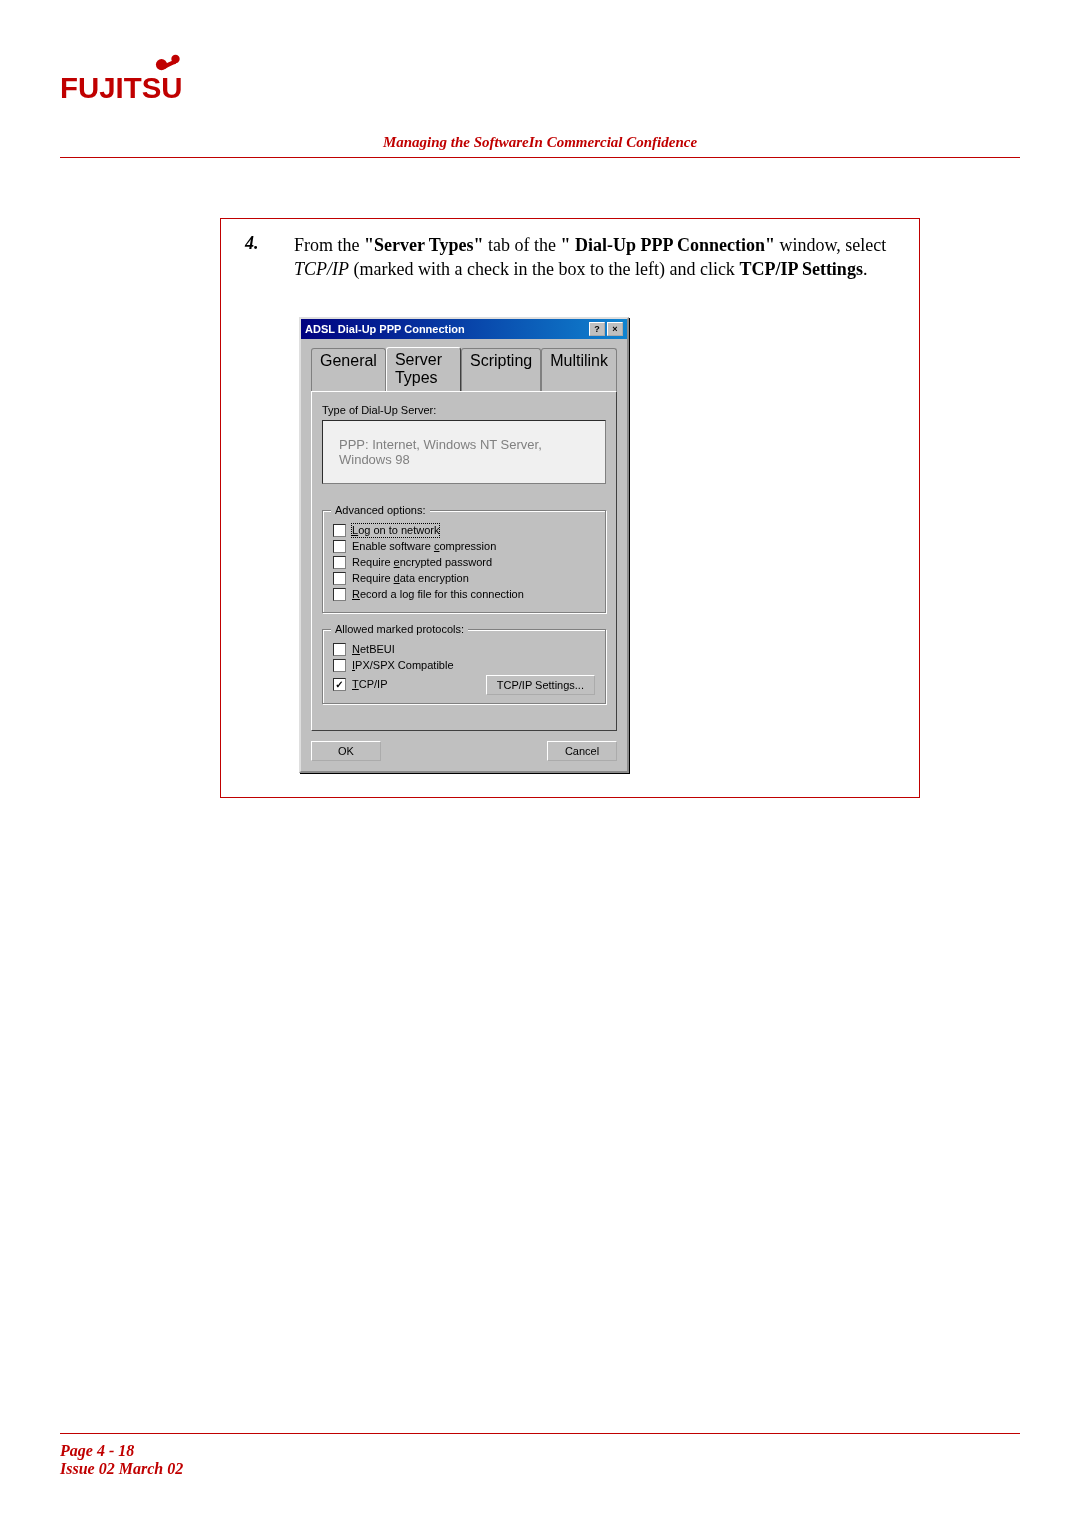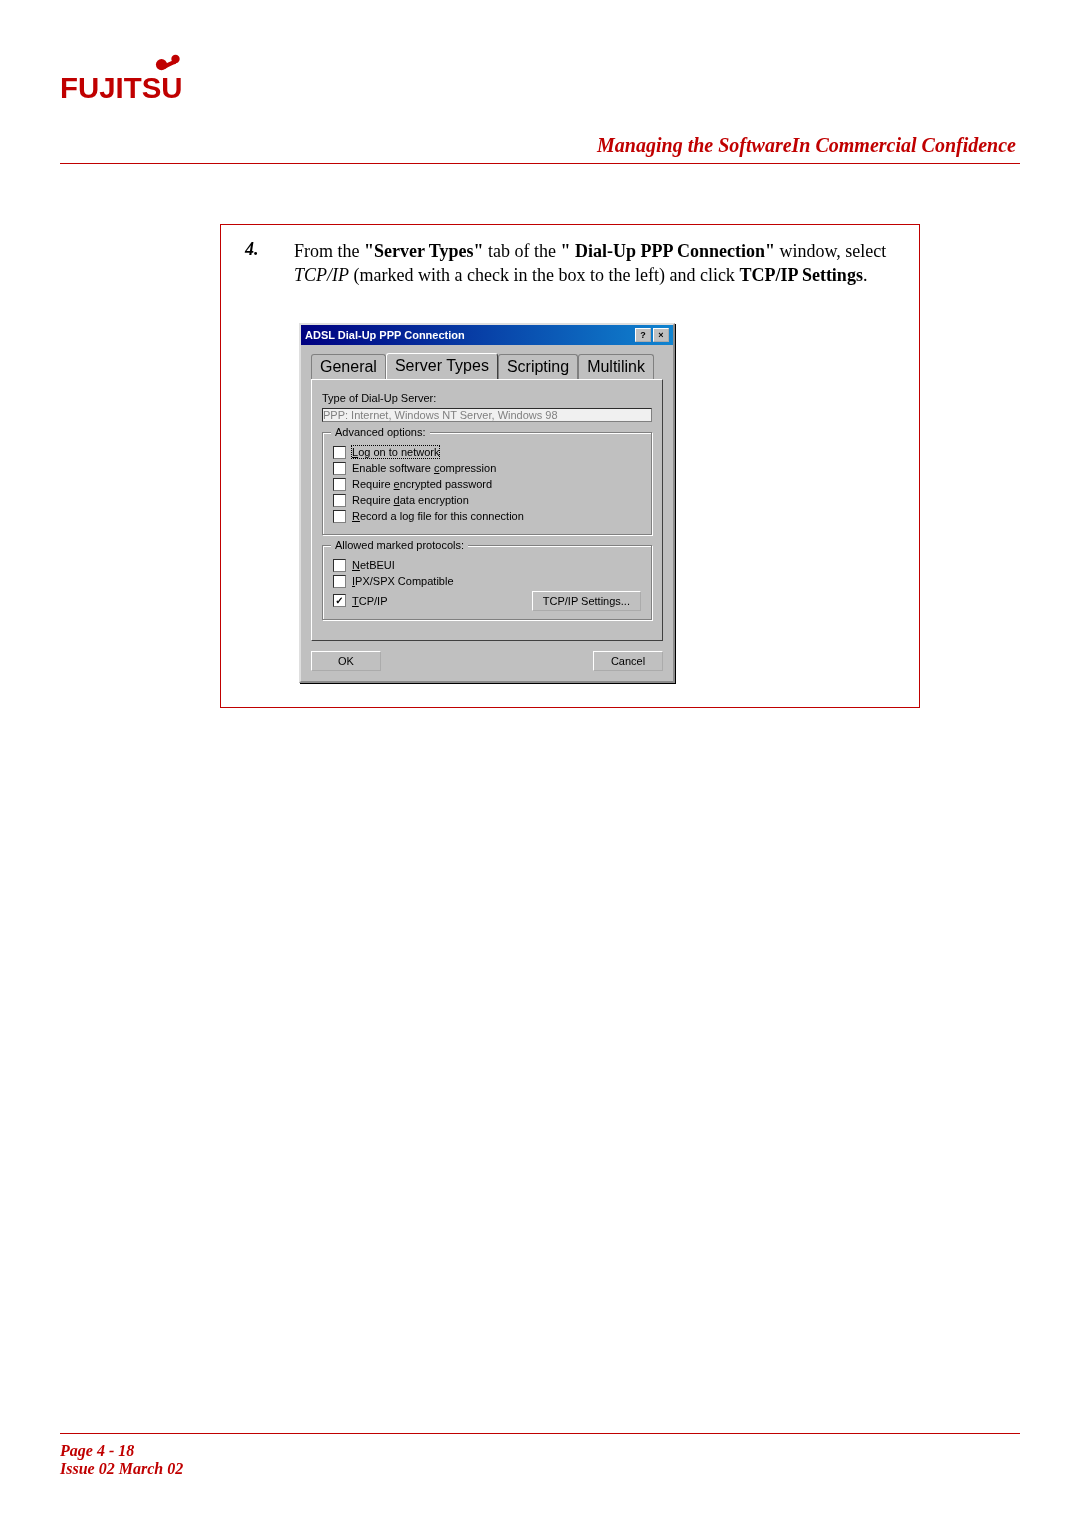--- a/index.html
+++ b/index.html
@@ -10,24 +10,24 @@
     font-family: "Times New Roman", serif;
     position: relative;
     padding: 50px 60px;
   }
   .logo-area {
     margin-bottom: 20px;
   }
   .logo-svg { width: 140px; height: 60px; }
   .header-row {
     display: flex;
-    justify-content: flex-end;
+    justify-content: center;
     font-style: italic;
     font-weight: bold;
-    font-size: 20px;
+    font-size: 15px;
     color: #c00000;
     padding: 0 4px 6px 4px;
   }
   .header-rule {
     border: 0;
     border-top: 1.5px solid #c00000;
     margin-bottom: 40px;
   }
   .content-area {
     margin: 60px 100px 0 160px;
@@ -68,21 +68,21 @@
   }
   .step-text .bold { font-weight: bold; }
   .step-text .ital { font-style: italic; }
   .screenshot-wrap {
     margin-top: 35px;
     margin-left: 60px;
   }
 
   
   .win98 {
-    width: 376px;
+    width: 330px;
     font-family: "MS Sans Serif", Tahoma, Arial, sans-serif;
     font-size: 11px;
     background: #c0c0c0;
     border: 2px outset #dfdfdf;
     box-shadow: 1px 1px 0 #000;
     color: #000;
   }
   .win98-titlebar {
     background: linear-gradient(to right, #000080, #1084d0);
     color: #fff;
@@ -133,45 +133,44 @@
     border: 1px solid #fff;
     border-right-color: #404040;
     border-bottom-color: #404040;
     padding: 12px 10px 10px 10px;
     position: relative;
     z-index: 1;
   }
   .win98-label { display: block; margin-bottom: 4px; }
   .win98-select {
     width: 100%;
-    font-size: 11px;
-    padding: 0;
+    font-size: 13px;
+    padding: 16px;
     background: #f0f0f0;
     color: #808080;
     border: 1px inset #808080;
-    margin-bottom: 10px;
+    margin-bottom: 26px;
   }
   .win98-group {
     border: 1px solid #808080;
     box-shadow: inset 1px 1px 0 #fff, 1px 1px 0 #fff;
     padding: 10px 10px 8px 10px;
-    margin-bottom: 10px;
+    margin-bottom: 16px;
     position: relative;
   }
   .win98-group-title {
     position: absolute;
     top: -7px;
     left: 8px;
     background: #c0c0c0;
     padding: 0 4px;
     font-size: 11px;
   }
   .win98-check-row {
     display: flex;
-    align-items: center;
     gap: 6px;
     margin: 3px 0;
     font-size: 11px;
   }
   .win98-check {
     width: 13px; height: 13px;
     background: #fff;
     border: 1px inset #808080;
     display: inline-flex;
     align-items: center;

